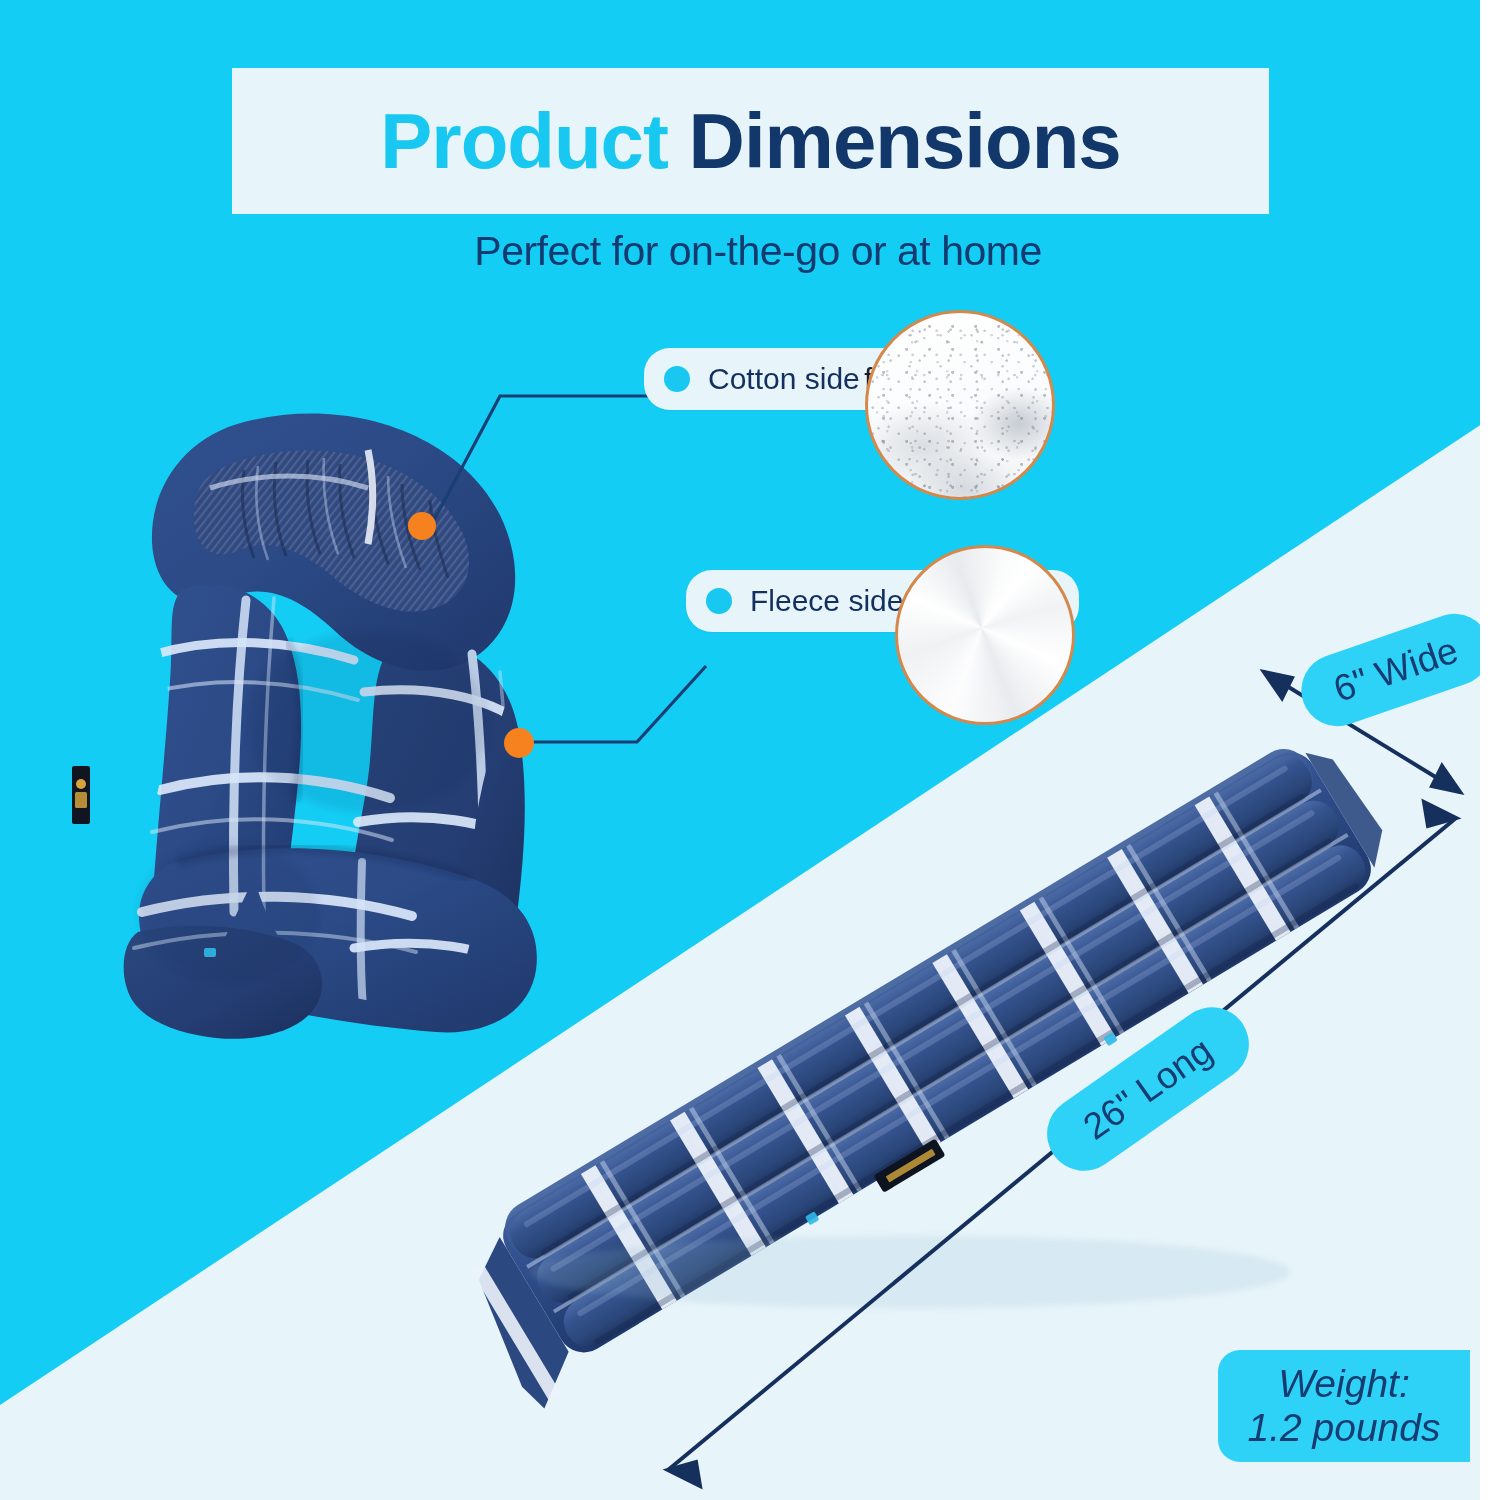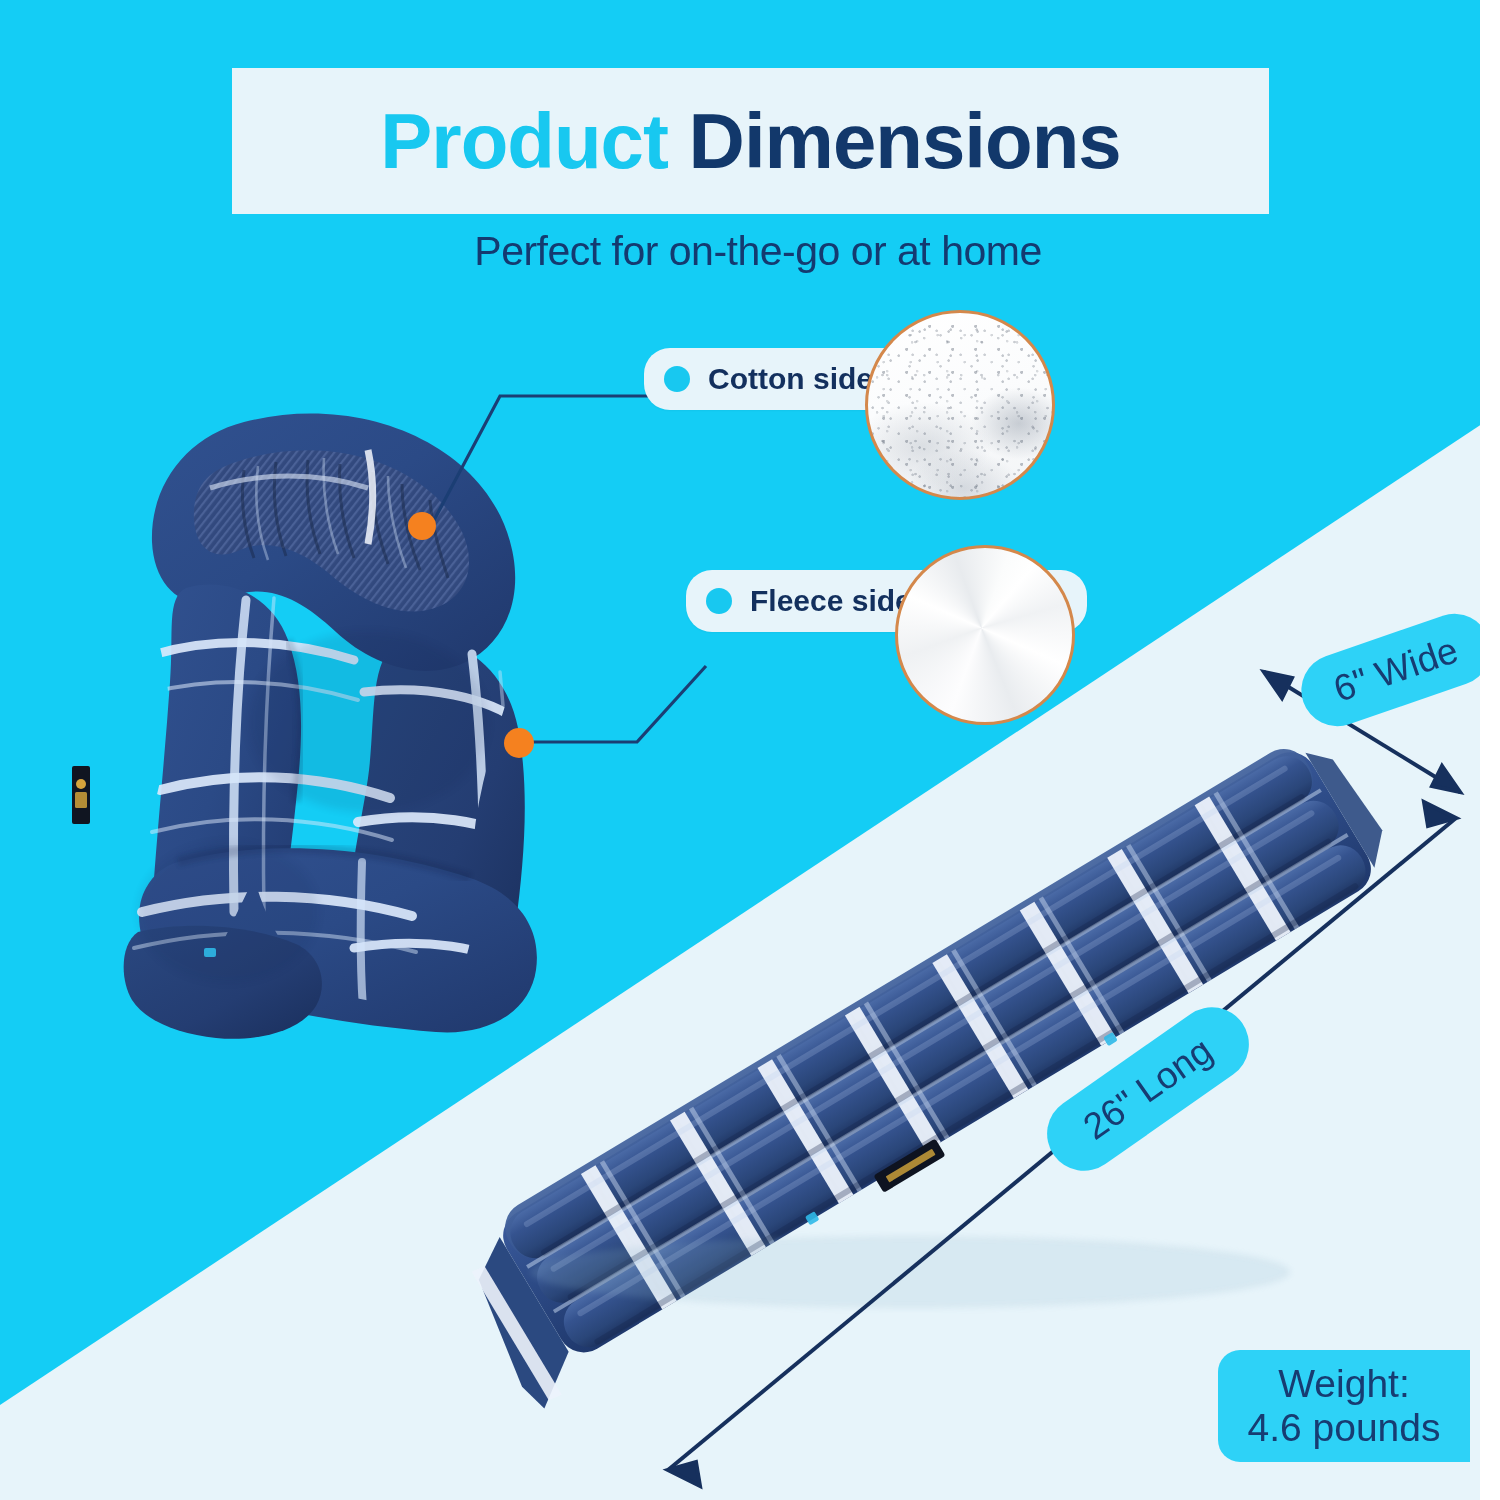--- a/index.html
+++ b/index.html
@@ -70,21 +70,21 @@
     display: flex; align-items: center;
     padding: 14px 26px 14px 20px;
     box-shadow: 0 1px 2px rgba(0,0,0,0.04);
   }
   .callout .dot {
     width: 26px; height: 26px; border-radius: 50%;
     background: #18C8F0; flex: 0 0 26px; margin-right: 18px;
   }
   .callout .ctext { line-height: 1.12; }
   .callout .cline1 {
-    font-size: 30px; font-weight: 700; color: #13305E; white-space: nowrap;
+    font-size: 30px; font-weight: 400; color: #13305E; white-space: nowrap;
   }
   .callout .cline2 {
     font-size: 29px; font-weight: 400; color: #1D1D28; white-space: nowrap;
   }
   #callout-cotton { left: 644px; top: 348px; }
   #callout-fleece { left: 686px; top: 570px; }
 
   
   .inset {
     position: absolute;
@@ -160,20 +160,21 @@
     transform: rotate(-35deg);
   }
   #pill-weight {
     left: 1218px; top: 1350px;
     width: 252px; height: 112px;
     border-radius: 22px 0 0 22px;
     flex-direction: column;
     font-size: 39px;
     line-height: 1.12;
     align-items: center;
+    font-style: italic;
   }
   #pill-weight .wline { display: block; }
   #pill-weight .wline1 { align-self: center; }
 </style>
 </head>
 <body>
 
 <div id="stage">
 
   <div class="diag-panel"></div>
@@ -464,16 +465,16 @@
   <div class="inset" id="inset-fleece">
     <div class="swirl"></div>
   </div>
 
   <div class="dim-pill" id="pill-wide">6" Wide</div>
 
   <div class="dim-pill" id="pill-long">26" Long</div>
 
   <div class="dim-pill" id="pill-weight">
     <span class="wline wline1">Weight:</span>
-    <span class="wline">4.6 pounds</span>
+    <span class="wline">1.2 pounds</span>
   </div>
 
 </div>
 
 </body></html>

